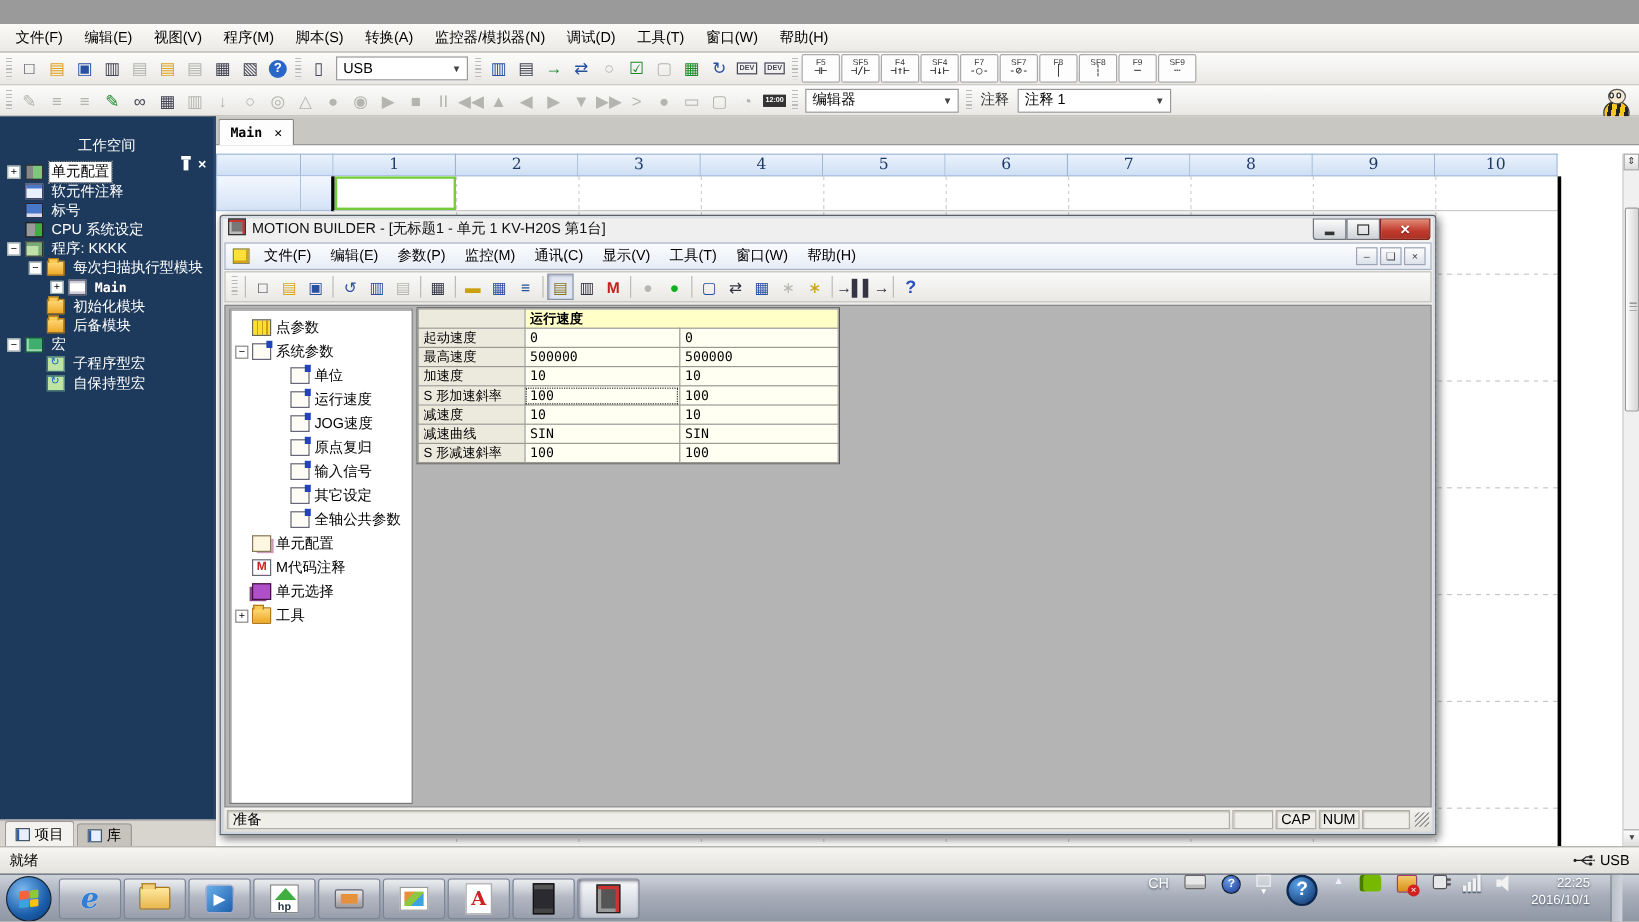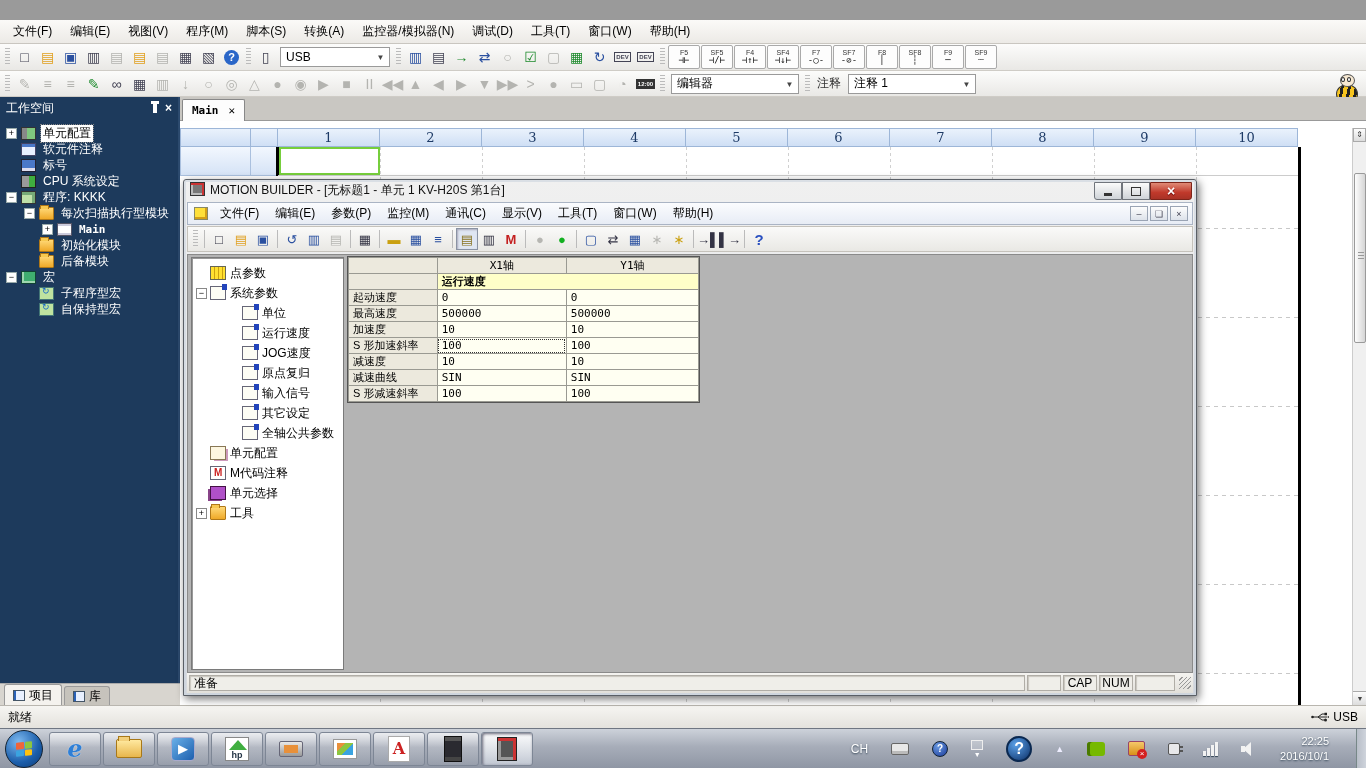--- a/index.html
+++ b/index.html
@@ -57,21 +57,21 @@
   .bee .body { position:absolute; left:4px; top:10px; width:22px; height:20px; border-radius:50%;
     background:repeating-linear-gradient(100deg,#f7c520 0 4px,#222 4px 7px); border:1px solid #333;}
   .bee .head { position:absolute; left:8px; top:0; width:15px; height:13px; border-radius:50%;
     background:#f7e9d2; border:1px solid #555;}
   .bee .eye { position:absolute; width:4px; height:5px; background:#fff; border:1px solid #222; border-radius:50%; top:3px;}
   .bee .e1{left:9px;} .bee .e2{left:15px;}
 
   
   #workspace { position:absolute; left:0; top:97px; width:180px; height:586px;
     background:#1d3a5c; border-right:2px solid #2c4a6e; color:#fff; }
-  .ws-title { height:22px; display:flex; align-items:center; padding:0 6px; font-size:12px; color:#fff; }
+  .ws-title { height:22px; display:flex; align-items:center; padding:16px 6px; font-size:12px; color:#fff;flex-direction:column; }
   .ws-title .tools { margin-left:auto; display:flex; gap:8px; align-items:center; }
   .pin { width:4px; height:9px; background:#fff; position:relative; }
   .pin::after{ content:""; position:absolute; left:-2px; top:-3px; width:8px; height:3px; background:#fff;}
   .ws-close { color:#fff; font-weight:bold; font-size:12px; }
   .ws-tree { padding-top:6px; }
   .ws-item { height:16px; display:flex; align-items:center; font-size:12px; white-space:nowrap; }
   .ws-item .exp { width:11px; height:11px; background:#fff; border:1px solid #9aa; color:#000;
     font-size:9px; line-height:9px; text-align:center; margin-right:4px; flex:none; }
   .ws-item .exp:empty { visibility:hidden; }
   .ws-item .ticon { width:15px; height:13px; margin-right:5px; flex:none; }
@@ -251,21 +251,21 @@
   .ai-laptop::after{content:""; position:absolute; left:4px; top:3px; width:14px; height:8px; background:#e8903a;}
   .ai-photos { width:24px; height:20px; background:#fff; border:1px solid #999; position:relative;}
   .ai-photos::after{content:""; position:absolute; left:3px; top:3px; width:16px; height:12px;
     background:linear-gradient(135deg,#e8903a 30%,#8dc63f 30% 60%,#3aa3e0 60%);}
   .ai-pdf { width:22px; height:26px; background:#fff; border:1px solid #aaa; color:#c22; font:bold 16px "DejaVu Serif",serif;
     display:flex; align-items:center; justify-content:center;}
   .ai-server { width:18px; height:26px; background:#2a2a30; border:1px solid #111;
     box-shadow:inset 0 4px 0 #555, inset 0 -4px 0 #444; }
   .ai-motion { width:20px; height:24px; background:#555; border:1px solid #222;
     box-shadow:inset -3px 3px 0 #c33, inset 3px -3px 0 #999; }
-  .tray { margin-left:auto; display:flex; align-items:center; gap:23px; padding-right:0; color:#fff; }
+  .tray { margin-left:auto; display:flex; align-items:flex-start; gap:13px; padding-right:14px; color:#fff; }
   .tray .lang { color:#fff; font-size:12px; text-shadow:0 1px 2px #345; }
   .kb-ico { width:18px; height:12px; background:#e8e8e8; border:1px solid #666;
     box-shadow:inset 0 -3px 0 #bbb; border-radius:2px;}
   .help-sm { width:16px; height:16px; border-radius:50%; background:radial-gradient(circle at 35% 30%,#6a9ae0,#1a3a9a); color:#fff;
     font-size:10px; font-weight:bold; display:flex; align-items:center; justify-content:center; border:1px solid #123;}
   .win-sm { width:12px; height:10px; border:1px solid #eee; background:rgba(255,255,255,.2); }
   .caret-dn { font-size:7px; color:#fff; }
   .help-big { width:26px; height:26px; border-radius:50%; background:radial-gradient(circle at 35% 30%,#5aa0e8,#0c2f66); color:#fff;
     font-size:16px; font-weight:bold; display:flex; align-items:center; justify-content:center; border:2px solid #0a2850;}
   .caret-up { font-size:9px; color:#eef; }
@@ -927,25 +927,20 @@
           </div>
         </div>
       <div class="mb-grid">
         <table>
           <colgroup>
               <col class="c0">
               <col class="c1">
               <col class="c2">
             </colgroup>
           <tbody>
-            <tr class="hdr">
-              <td></td>
-              <td>X1轴</td>
-              <td>Y1轴</td>
-            </tr>
             <tr class="grp">
               <td class="lbl"></td>
               <td colspan="2">运行速度</td>
             </tr>
           </tbody>
           <tbody>
 
           <tr>
                 <td class="lbl">起动速度</td>
                 <td class="val">0</td>

